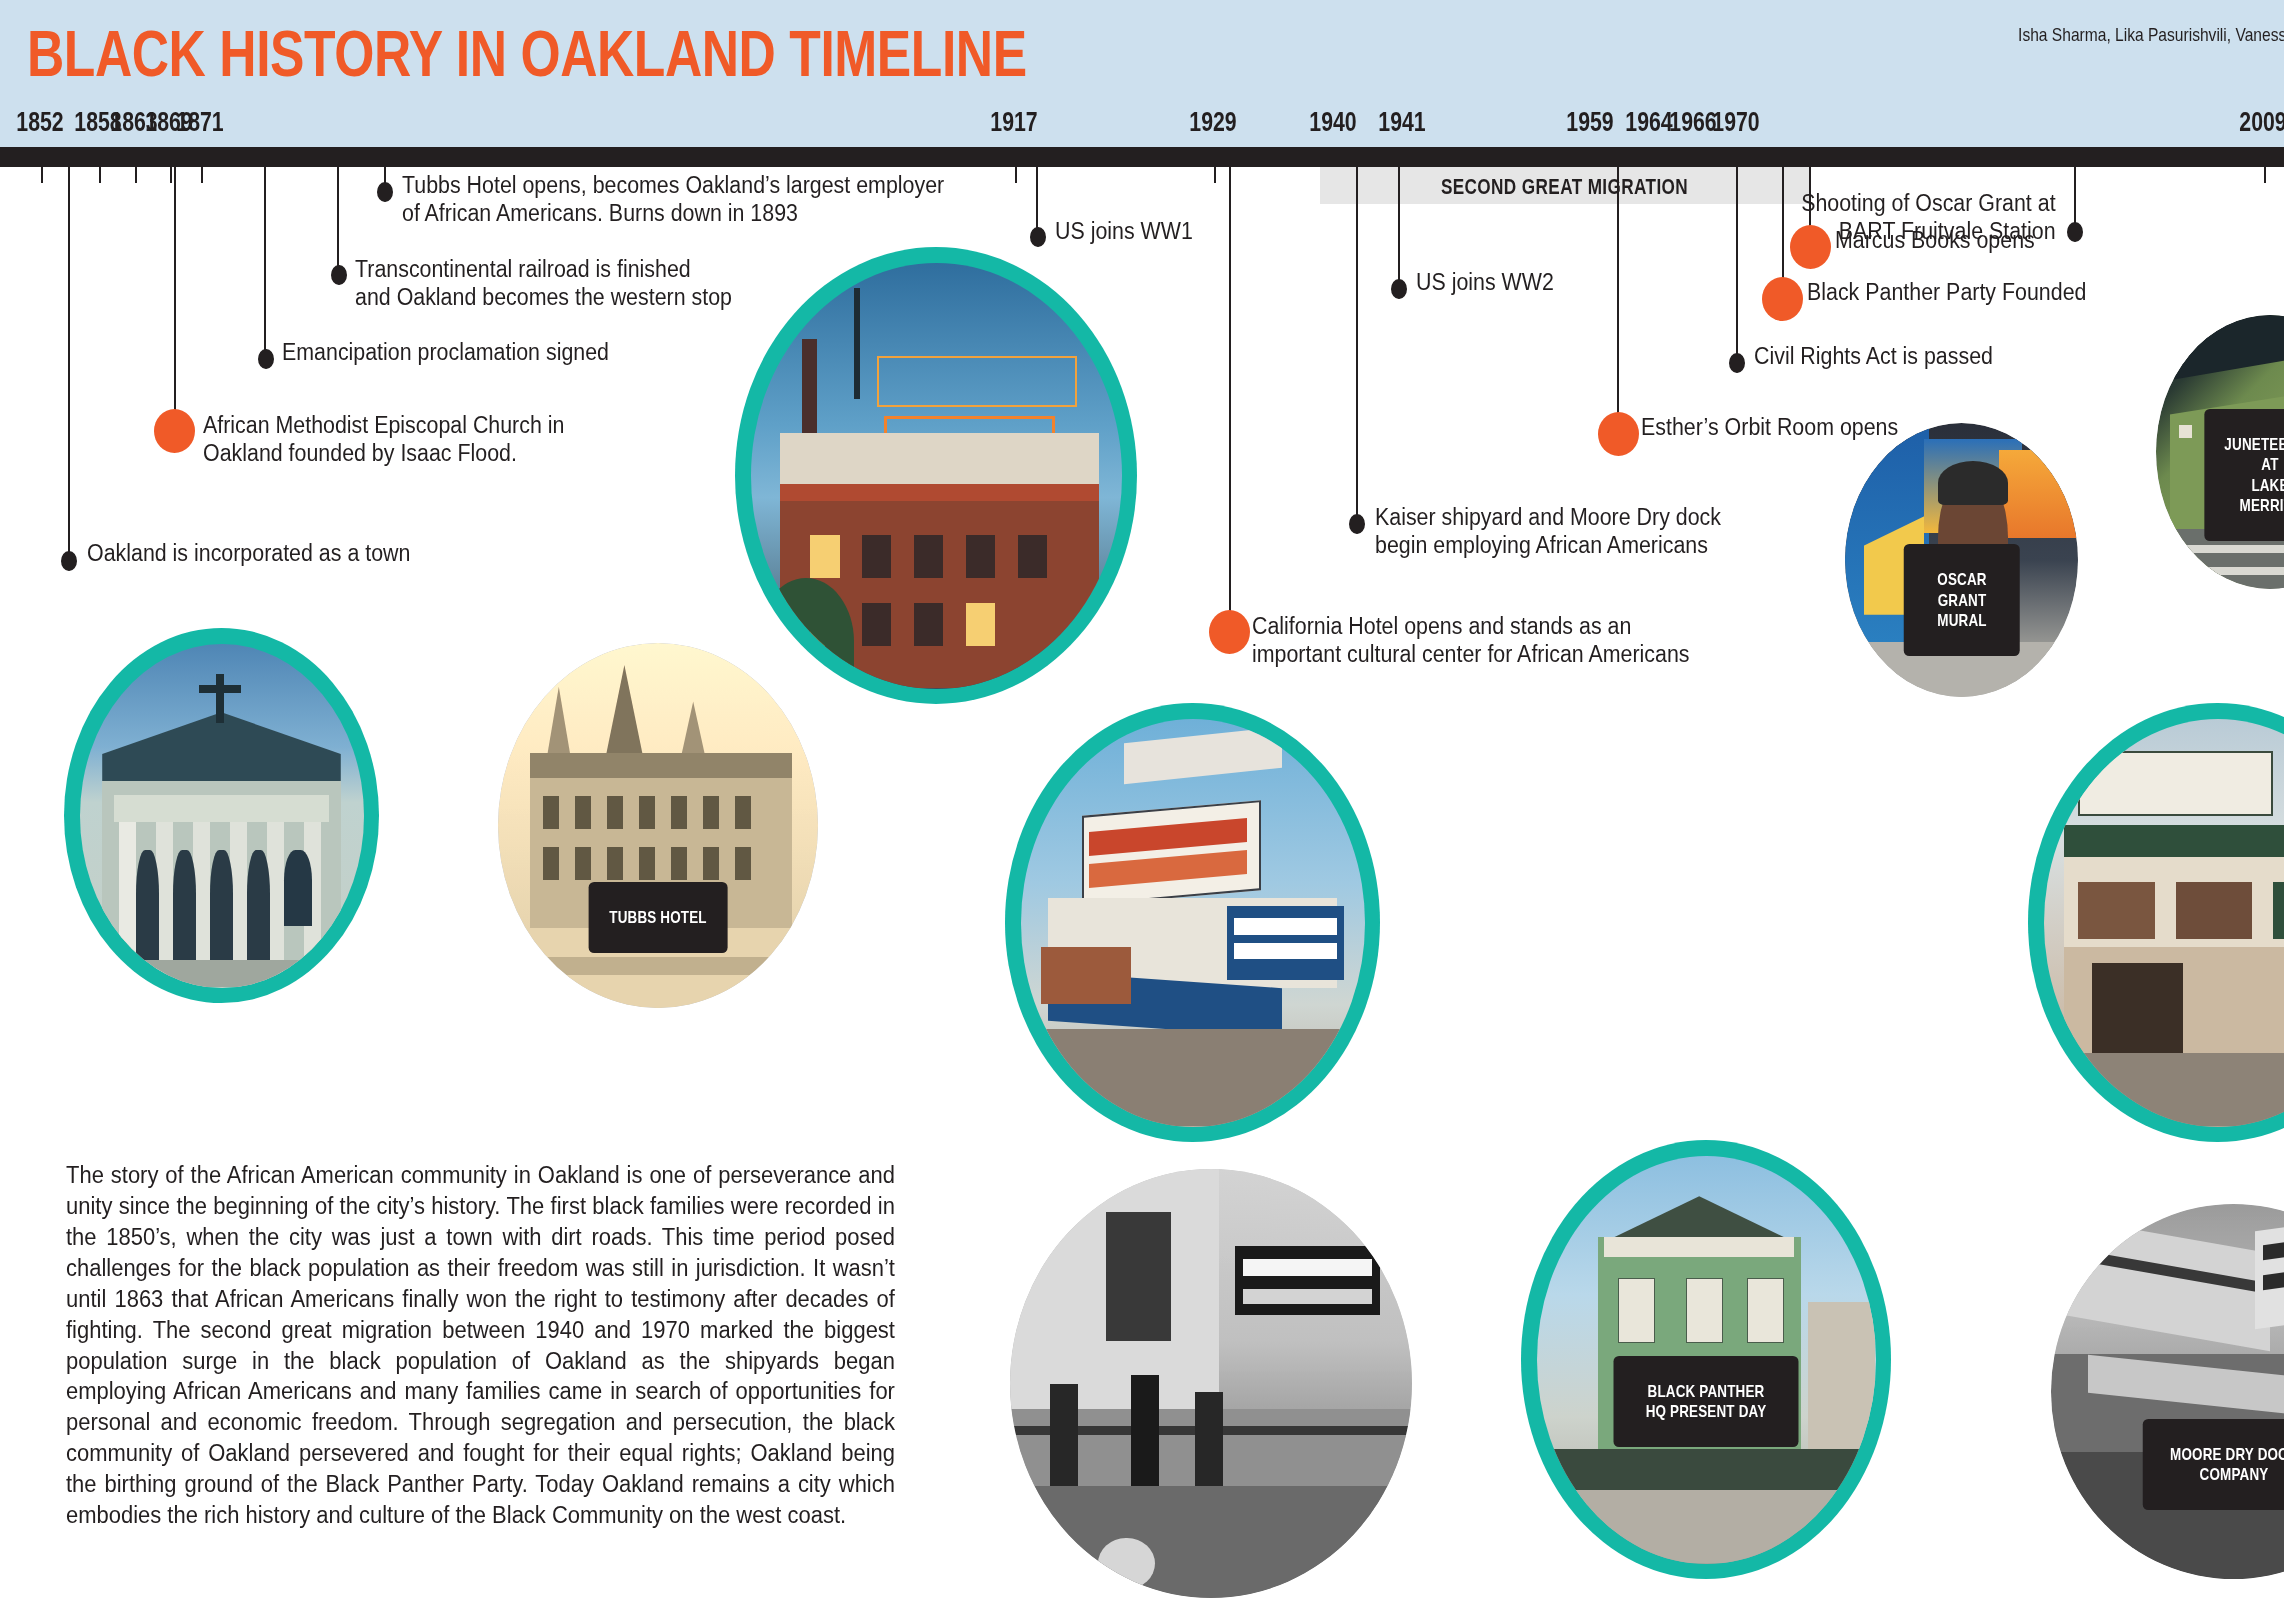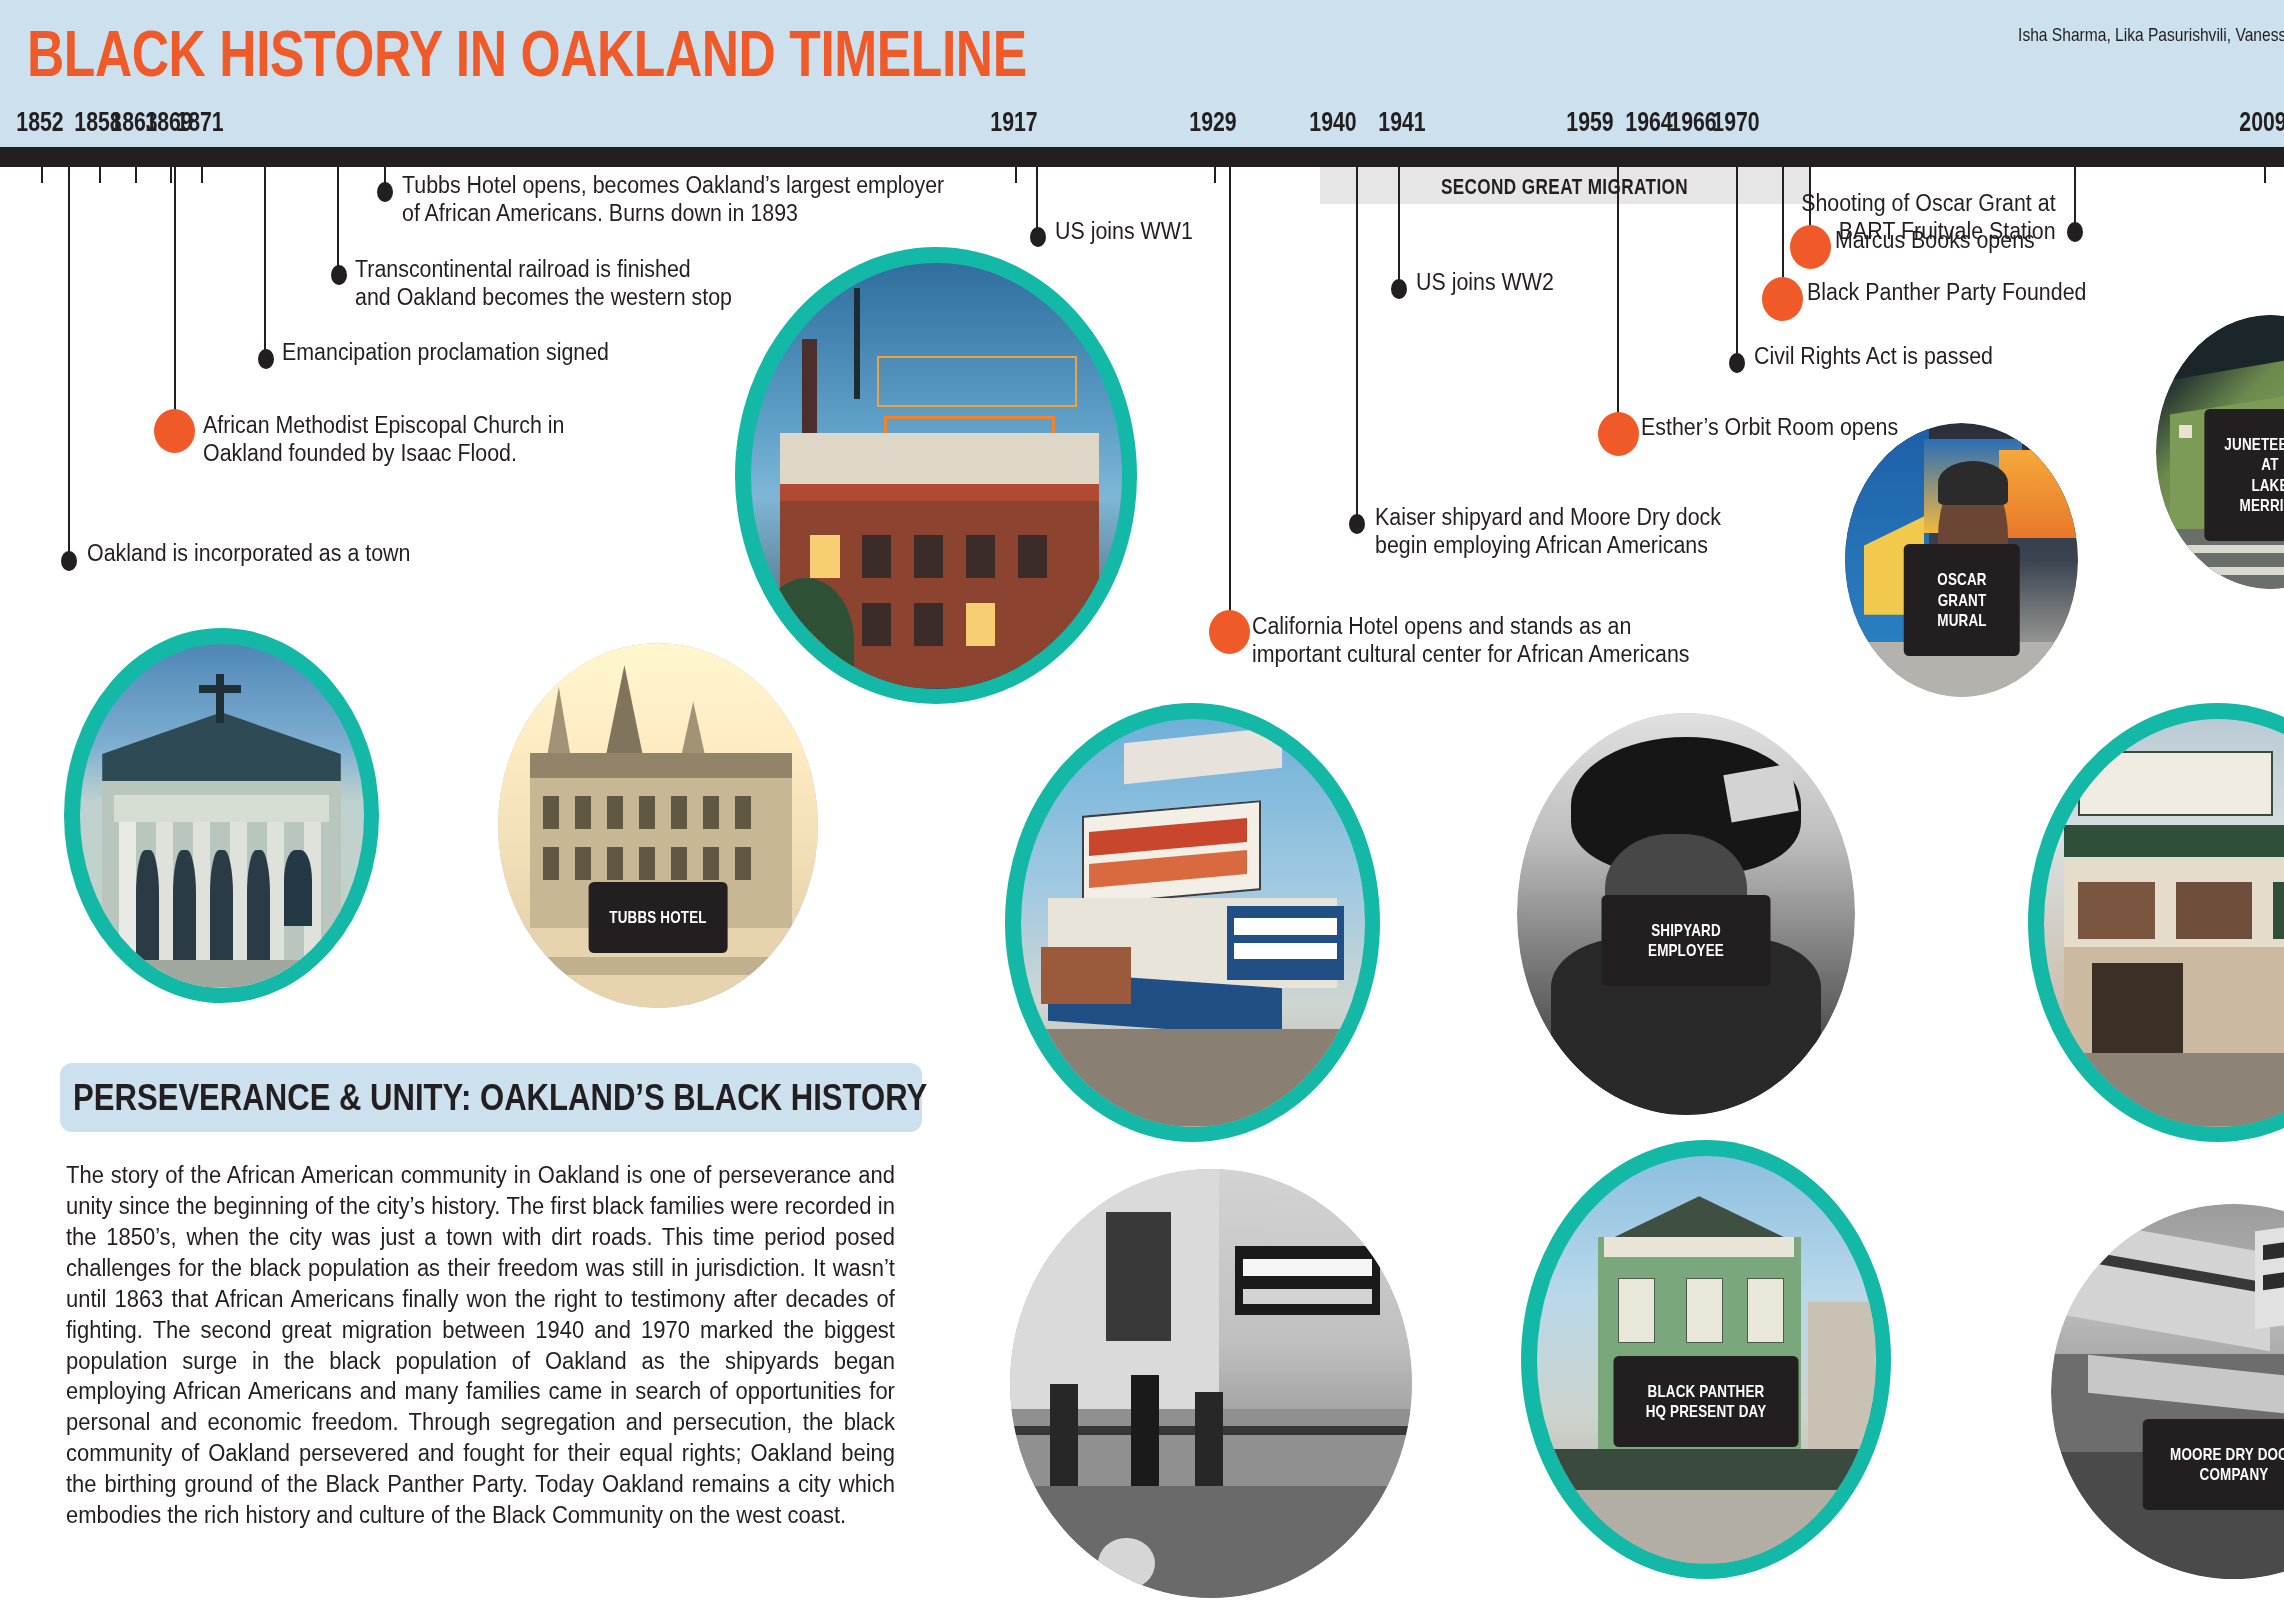--- a/index.html
+++ b/index.html
@@ -294,31 +294,20 @@
       <div style="position:absolute;left:8%;top:44%;width:84%;height:22%;background:#e8e4da;"></div>
       <div style="position:absolute;left:60%;top:46%;width:34%;height:18%;background:#1f4f84;"></div>
       <div style="position:absolute;left:62%;top:49%;width:30%;height:4%;background:#ffffff;"></div>
       <div style="position:absolute;left:62%;top:55%;width:30%;height:4%;background:#ffffff;"></div>
       <div style="position:absolute;left:8%;top:64%;width:68%;height:12%;background:#1f4f84;transform:skewY(4deg);"></div>
       <div style="position:absolute;left:0;top:76%;width:100%;height:24%;background:#8a7f73;"></div>
       <div style="position:absolute;left:6%;top:56%;width:26%;height:14%;background:#9c5a3c;"></div>
     </div>
   </div>
 
-  <div class="photo" style="left:1517px; top:713px; width:338px; height:402px;">
-    <div class="inner g-gray" style="background:linear-gradient(#dcdcdc 0%,#bdbdbd 30%,#7e7e7e 60%,#2a2a2a 100%);">
-      <div style="position:absolute;left:16%;top:6%;width:68%;height:34%;background:#1b1b1b;border-radius:50% 50% 38% 38%;"></div>
-      <div style="position:absolute;left:26%;top:30%;width:42%;height:30%;background:#4a4a4a;border-radius:45%;"></div>
-      <div style="position:absolute;left:10%;top:56%;width:80%;height:44%;background:#2d2d2d;border-radius:28% 28% 0 0;"></div>
-      <div style="position:absolute;left:62%;top:14%;width:20%;height:12%;background:#cfcfcf;transform:rotate(-10deg);"></div>
-    </div>
-    <div class="cap" style="bottom:129px;">
-      <span>SHIPYARD EMPLOYEE</span>
-    </div>
-  </div>
 
   <div class="photo ringed" style="left:2028px; top:703px; width:379px; height:439px;">
     <div class="inner" style="background:linear-gradient(#b9cbd6 0%,#d8dfe0 30%,#cdbfae 70%,#b0a393 100%);">
       <div style="position:absolute;left:10%;top:8%;width:56%;height:16%;background:#f0ece2;border:2.7px solid #3a4a3d;"></div>
       <div style="position:absolute;left:6%;top:26%;width:88%;height:10%;background:#2f4f3b;"></div>
       <div style="position:absolute;left:6%;top:34%;width:88%;height:22%;background:#e5dccb;"></div>
       <div style="position:absolute;left:10%;top:40%;width:22%;height:14%;background:#7a5640;"></div>
       <div style="position:absolute;left:38%;top:40%;width:22%;height:14%;background:#6e4d3a;"></div>
       <div style="position:absolute;left:66%;top:40%;width:24%;height:14%;background:#2f4f3b;"></div>
       <div style="position:absolute;left:6%;top:56%;width:88%;height:26%;background:#cbb9a1;"></div>
@@ -408,19 +397,16 @@
       <div style="position:absolute;left:0;top:40%;width:100%;height:26%;background:#6e6e6e;"></div>
       <div style="position:absolute;left:10%;top:44%;width:74%;height:10%;background:#c4c4c4;transform:skewY(6deg);"></div>
       <div style="position:absolute;left:0;top:66%;width:100%;height:34%;background:#4d4d4d;"></div>
       <div style="position:absolute;left:46%;top:68%;width:46%;height:10%;background:#d3d3d3;"></div>
     </div>
     <div class="cap" style="bottom:69px;">
       <span>MOORE DRY DOCK COMPANY</span>
     </div>
   </div>
 
-  <div class="summary-title-box" style="left:60px; top:1063px; width:862px; height:69px;">
-    <div class="summary-title">PERSEVERANCE &amp; UNITY: OAKLAND’S BLACK HISTORY</div>
-  </div>
   <div class="summary-body" style="left:66px; top:1160px; width:868px;">The story of the African American community in Oakland is one of perseverance and unity since the beginning of the city’s history. The first black families were recorded in the 1850’s, when the city was just a town with dirt roads. This time period posed challenges for the black population as their freedom was still in jurisdiction. It wasn’t until 1863 that African Americans finally won the right to testimony after decades of fighting. The second great migration between 1940 and 1970 marked the biggest population surge in the black population of Oakland as the shipyards began employing African Americans and many families came in search of opportunities for personal and economic freedom. Through segregation and persecution, the black community of Oakland persevered and fought for their equal rights; Oakland being the birthing ground of the Black Panther Party. Today Oakland remains a city which embodies the rich history and culture of the Black Community on the west coast.</div>
 
 </div>
 
 
 </body></html>

